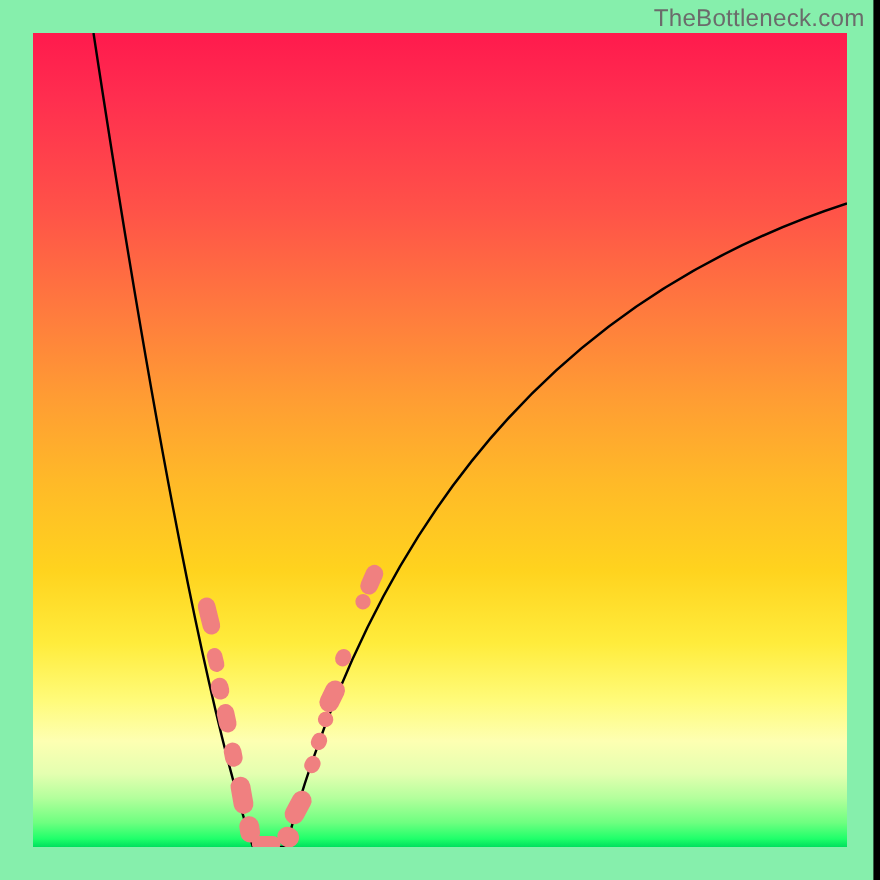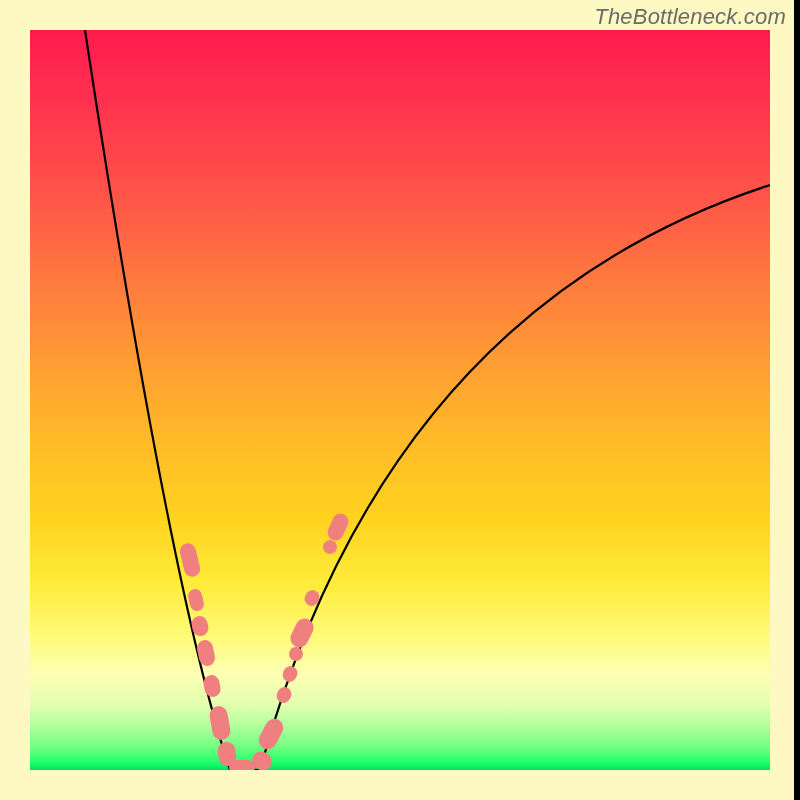--- a/index.html
+++ b/index.html
@@ -8,22 +8,21 @@
     width: 800px;
     height: 800px;
     overflow: hidden;
     background: #000;
     font-family: Arial, Helvetica, sans-serif;
   }
   .frame {
     position: absolute;
     top: 0; left: 0;
     width: 794px; height: 800px;
-    background: #fef9c3;
-    font-style: italic;
+    background: #86efac;
   }
   .plot-area {
     position: absolute;
     top: 30px;
     left: 30px;
     width: 740px;
     height: 740px;
     overflow: hidden;
   }
   .gradient-bg {

